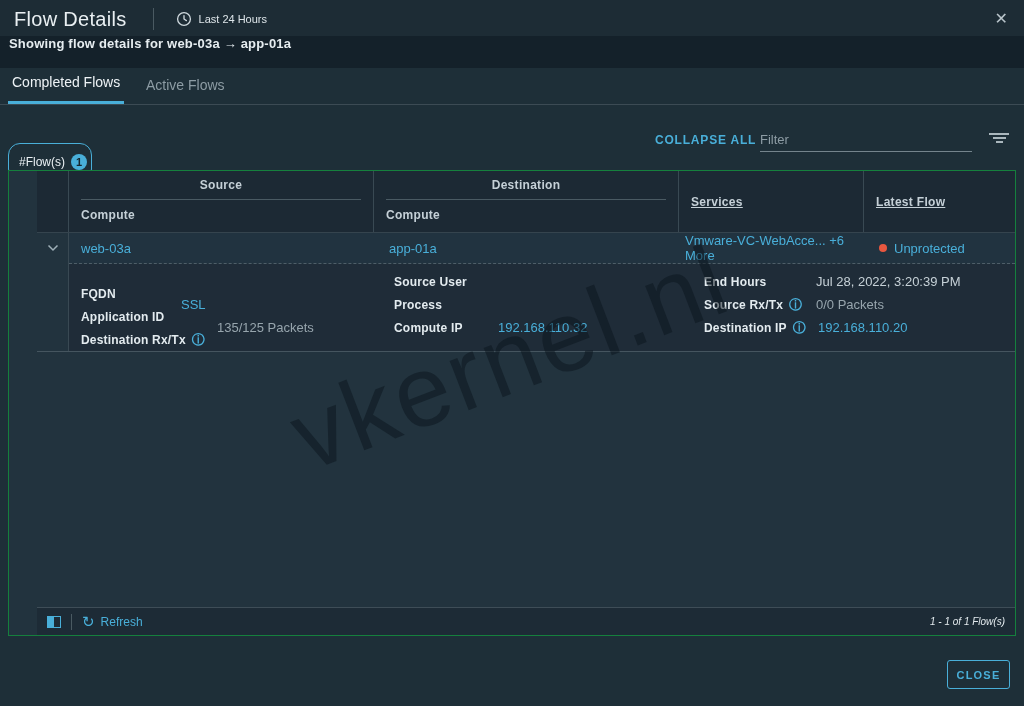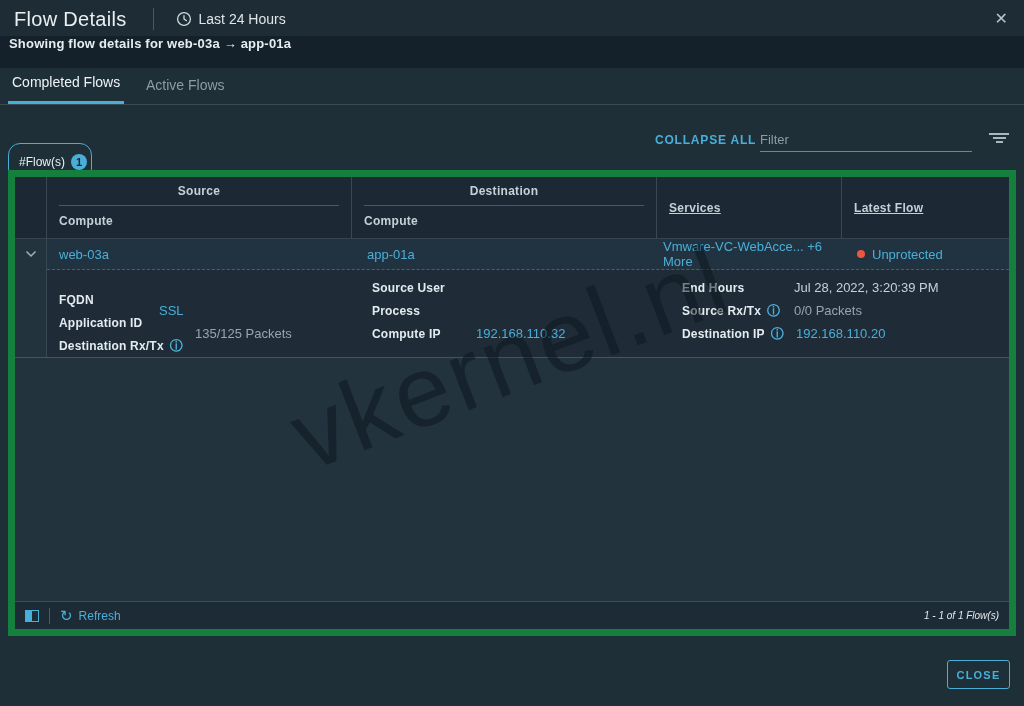--- a/index.html
+++ b/index.html
@@ -3,21 +3,21 @@
 <meta charset="utf-8">
 <style>
   * { margin:0; padding:0; box-sizing:border-box; }
   body { width:1024px; height:706px; background:#1e2f38; font-family:"Liberation Sans", sans-serif; overflow:hidden; position:relative; }
   .dialog { position:absolute; inset:0; background:#1e2f38; }
 
   
   .titlebar { position:absolute; top:0; left:0; right:0; height:38px; background:#1d2c35; display:flex; align-items:center; }
   .title { font-size:20px; font-weight:400; color:#e9eff2; letter-spacing:.3px; margin-left:14px; }
   .title-sep { width:1px; height:22px; background:#4a5a62; margin:0 22px 0 26px; }
-  .time-range { display:flex; align-items:center; gap:7px; color:#dde5e9; font-size:14px; }
+  .time-range { display:flex; align-items:center; gap:7px; color:#dde5e9; font-size:11px; }
   .close-x { position:absolute; right:16px; top:9px; color:#b9c5cb; font-size:16px; cursor:pointer; line-height:20px; }
 
   
   .subtitlebar { position:absolute; top:36px; left:0; right:0; height:32px; background:#14212a; display:flex; align-items:flex-start; }
   .subtitle { color:#e6edf0; font-size:13px; font-weight:700; margin-left:9px; letter-spacing:.2px; }
 
   
   .tabsrow { position:absolute; top:70px; left:0; right:0; height:35px; border-bottom:1px solid #3c4b54; }
   .tab { position:absolute; bottom:0; font-size:14px; padding:0 4px 11px 4px; cursor:pointer; }
   .tab.active { left:8px; color:#eef3f6; border-bottom:3px solid #49afd9; font-weight:400; }
@@ -28,21 +28,21 @@
   .flow-chip-label { color:#eaf0f3; font-size:12px; }
   .flow-chip-count { width:16px; height:16px; border-radius:50%; background:#49afd9; color:#16262e; font-size:11px; font-weight:700; display:flex; align-items:center; justify-content:center; }
   .collapse-all { position:absolute; top:133px; left:655px; color:#49afd9; font-size:12px; font-weight:700; letter-spacing:.8px; cursor:pointer; }
   .filter-input { position:absolute; top:127px; left:760px; width:212px; height:25px; background:transparent; border:none; border-bottom:1px solid #74848c; color:#dfe7ea; font-size:13px; outline:none; font-family:"Liberation Sans", sans-serif; }
   .filter-input::placeholder { color:#8d9ca4; }
   .filter-icon { position:absolute; top:133px; left:988px; width:22px; cursor:pointer; }
   .filter-icon div { background:#aab7bd; height:2px; margin:0 auto 2px auto; }
   .filter-icon .b1 { width:20px; } .filter-icon .b2 { width:13px; } .filter-icon .b3 { width:7px; }
 
   
-  .table { position:absolute; left:8px; right:8px; top:170px; bottom:70px; border:7px solid #15803d; background:#22333e; display:flex; flex-direction:column; }
+  .table { position:absolute; left:8px; right:8px; top:170px; bottom:70px; border:1px solid #15803d; background:#22333e; display:flex; flex-direction:column;padding-left:28px; }
   .thead { height:62px; background:#1c2934; display:flex; border-bottom:1px solid #35444e; flex:none; }
   .th-chevron { width:32px; border-right:1px solid #394953; }
   .th-group { width:305px; border-right:1px solid #394953; padding-top:7px; }
   .th-group-title { text-align:center; color:#c5d0d7; font-size:12px; font-weight:700; letter-spacing:.3px; }
   .th-group-line { height:1px; background:#4a5a63; margin:7px 12px 8px 12px; }
   .th-sub { color:#c5d0d7; font-size:12px; font-weight:700; padding-left:12px; letter-spacing:.3px; }
   .th-plain { display:flex; align-items:center; padding-left:12px; color:#c5d0d7; font-size:12px; font-weight:700; letter-spacing:.3px; border-right:1px solid #394953;text-decoration:underline; }
   .th-services { width:185px; }
   .th-latest { flex:1; border-right:none; }
 

